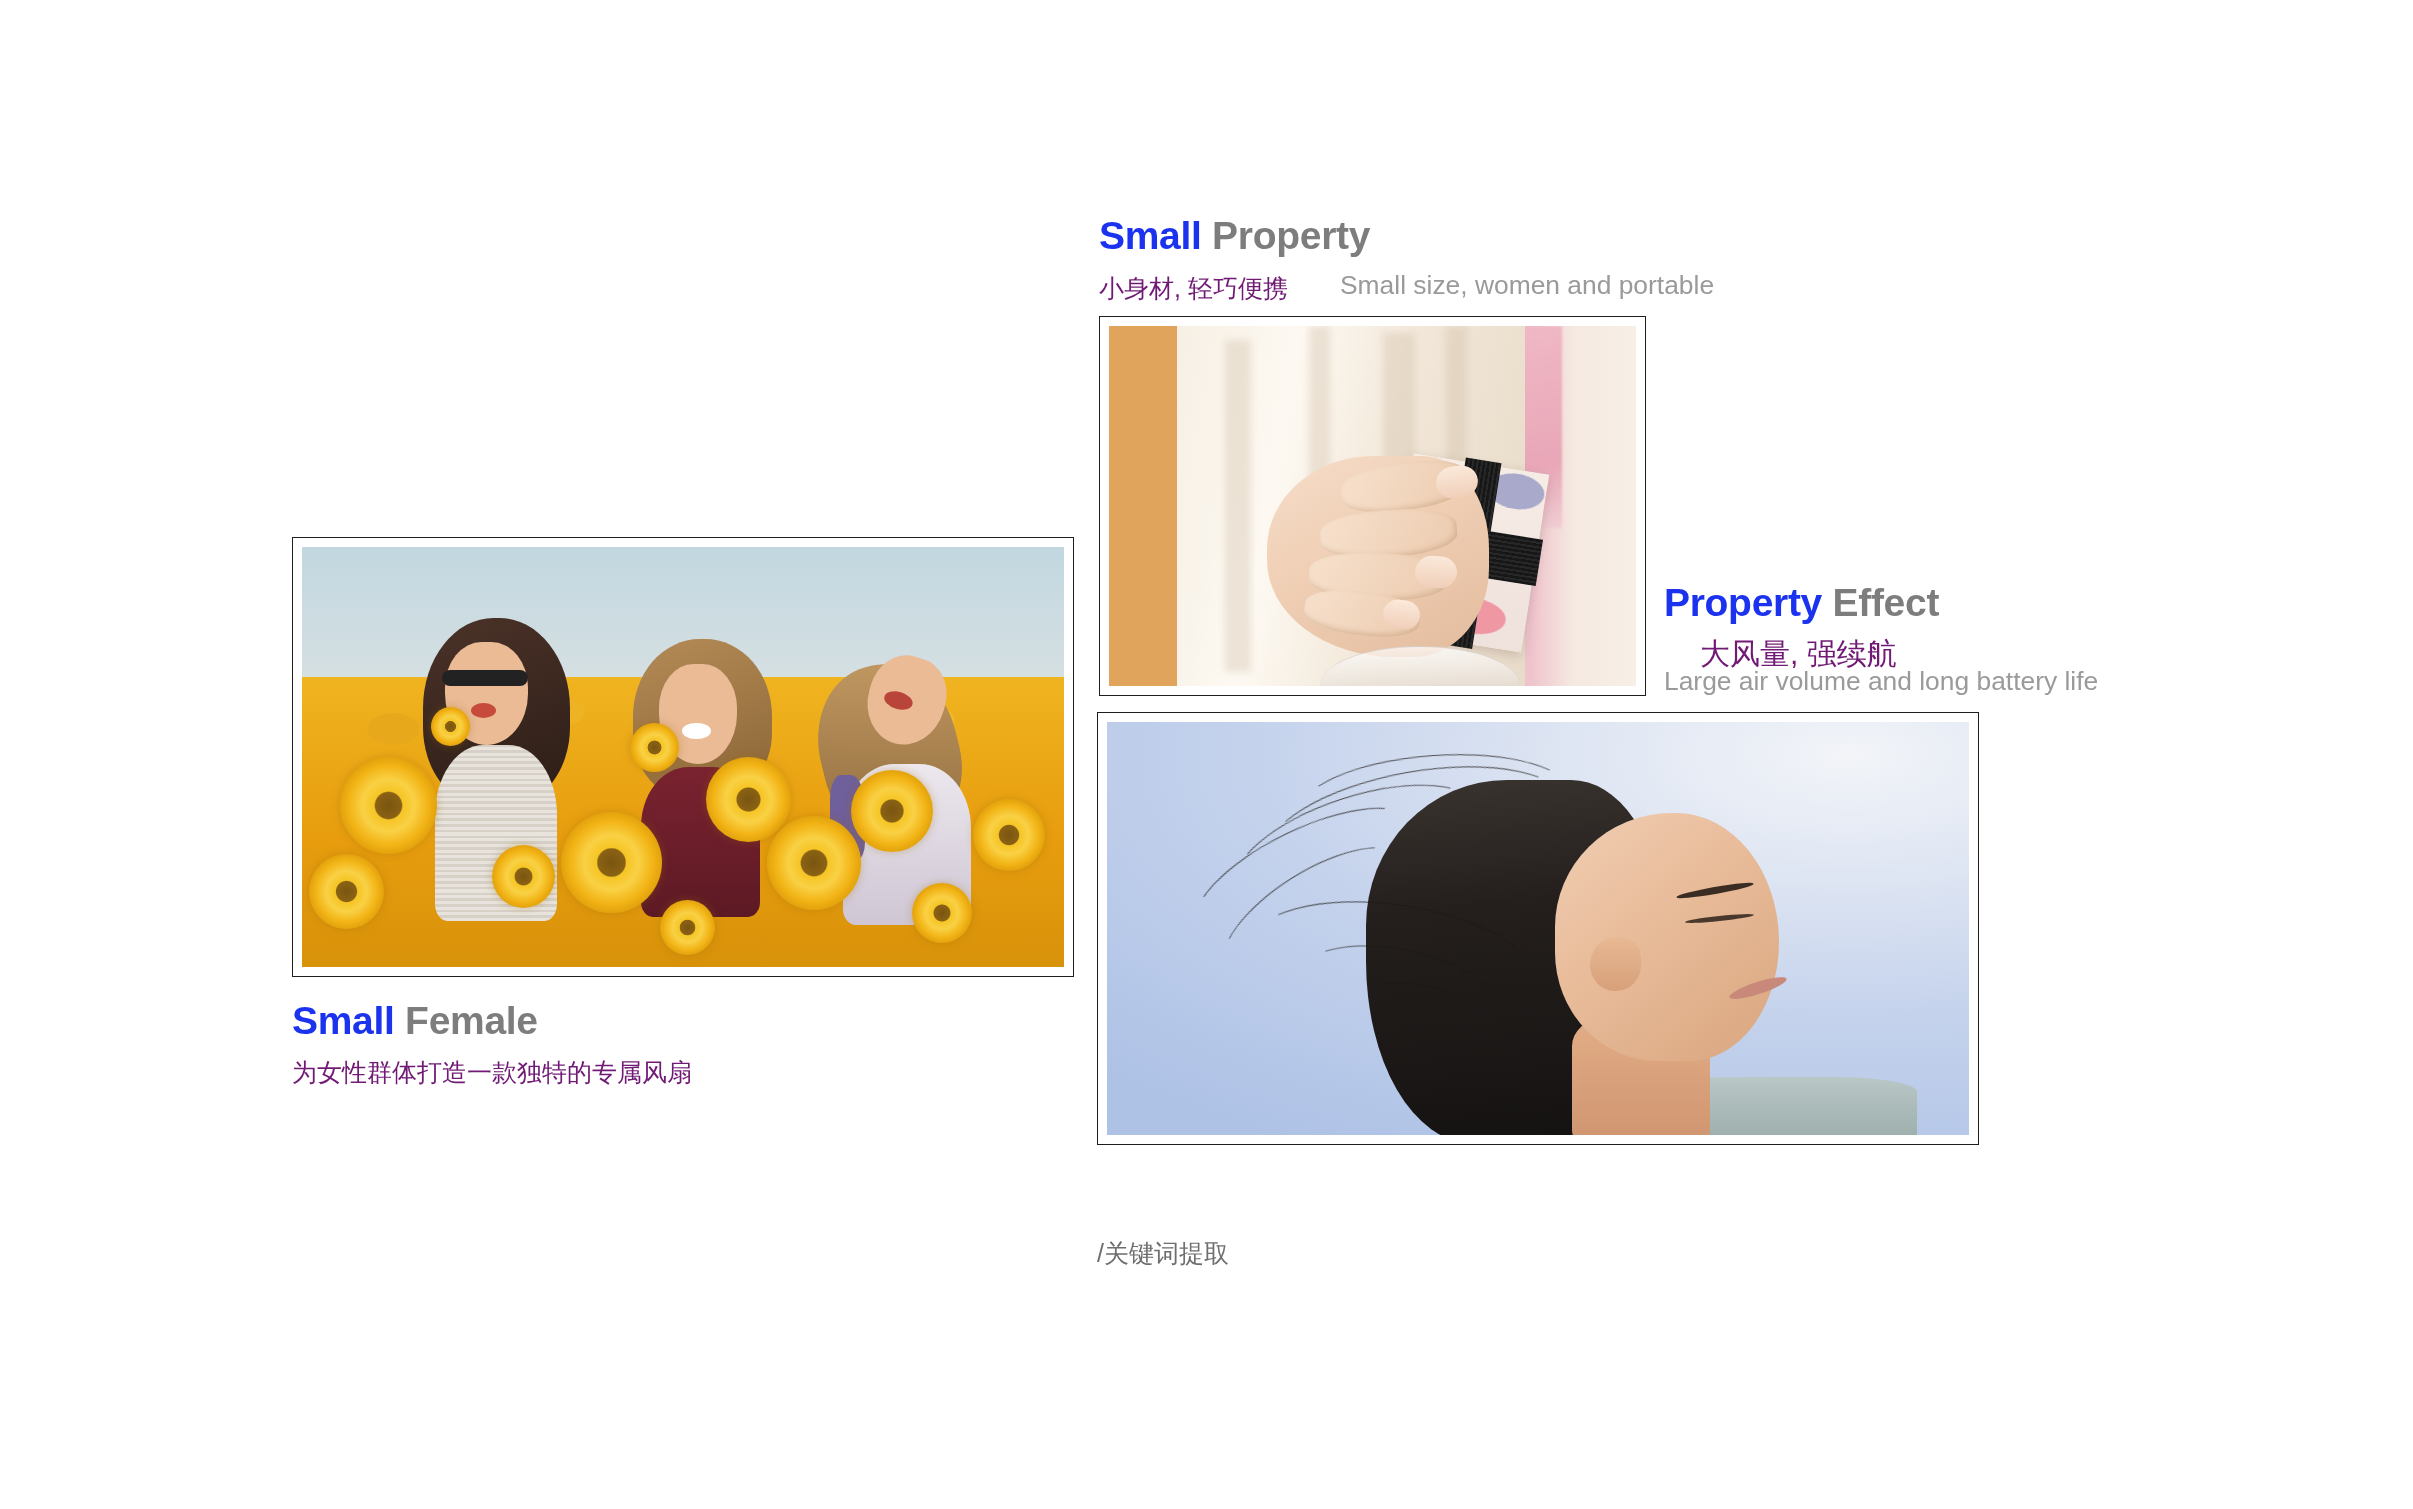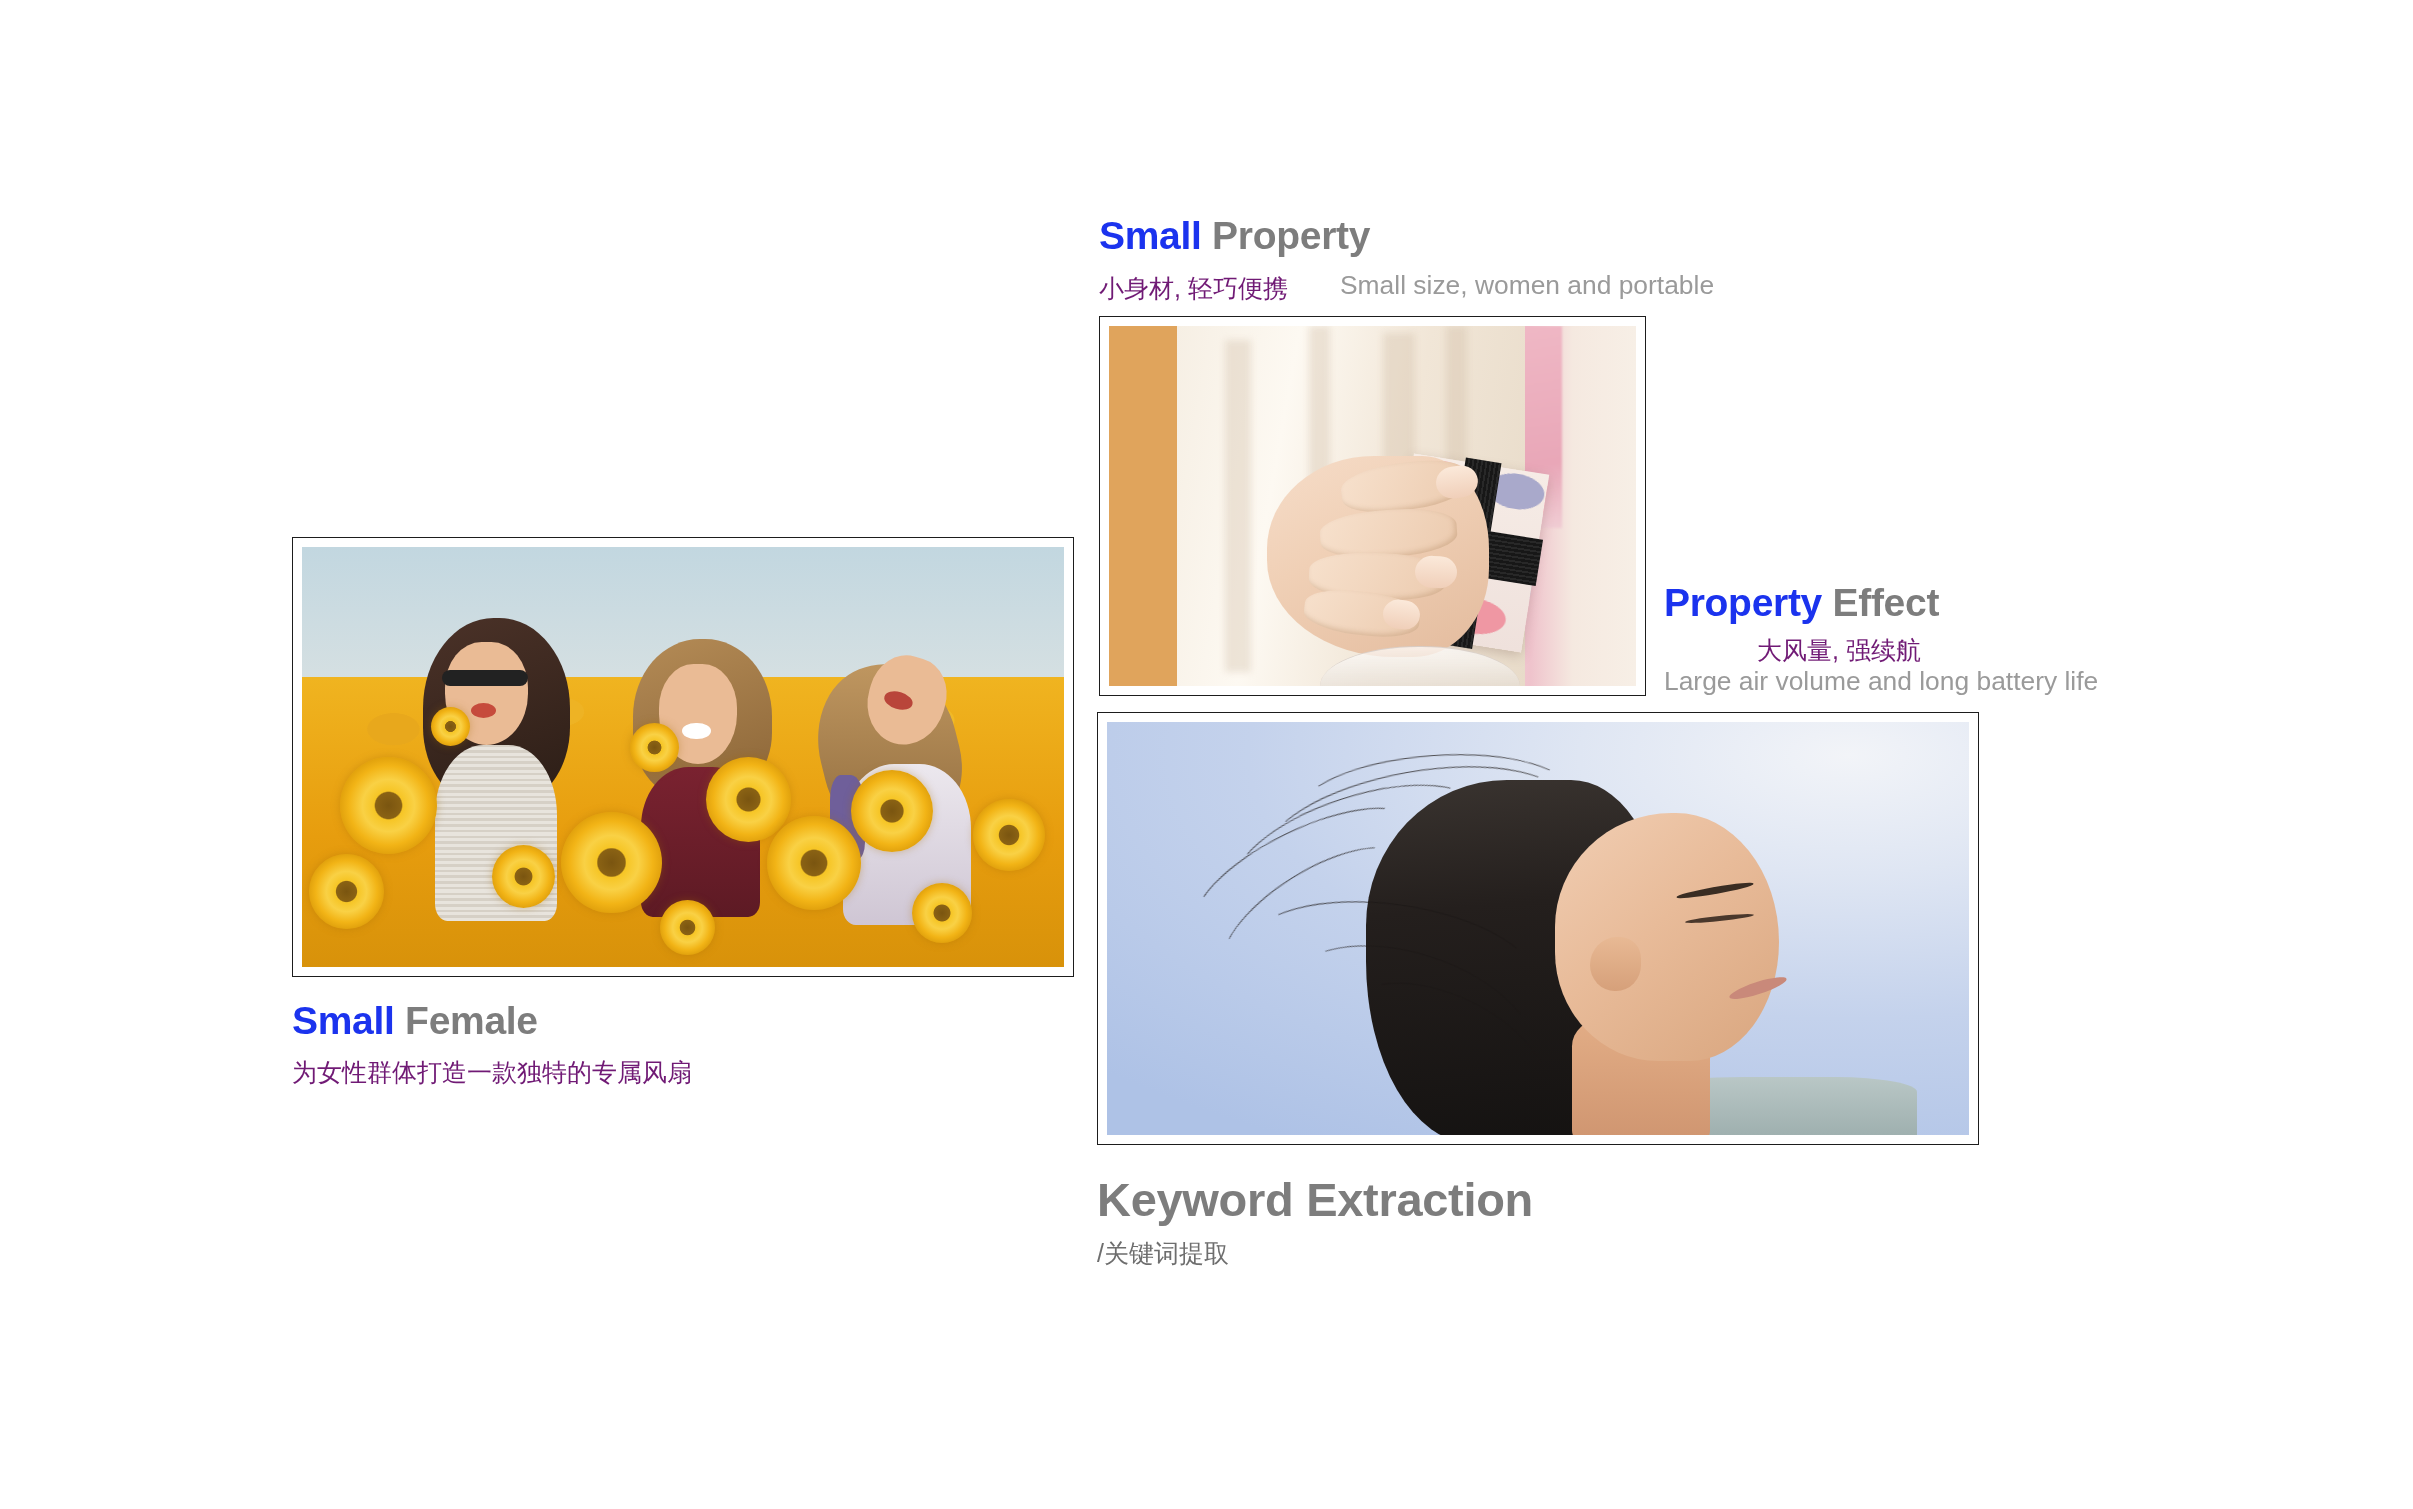--- a/index.html
+++ b/index.html
@@ -261,21 +261,21 @@
       <div class="finger" style="left:37%;top:74%;width:22%;height:12%;transform:rotate(7deg);"></div>
       <div class="nail" style="left:52%;top:76%;width:7%;height:8%;transform:rotate(7deg);"></div>
 
       <div class="glass"></div>
     </div>
   </div>
 
   <div class="head" id="head-function" style="left:1664px; top:581px; font-size:39px;">
     <span class="accent">Property</span><span>&nbsp;</span><span class="plain">Effect</span>
   </div>
-  <div class="sub-cn" style="left:1757px; top:634px; font-size:25px;">大风量, 强续航</div>
+  <div class="sub-cn" style="left:1700px; top:634px; font-size:30px;">大风量, 强续航</div>
   <div class="sub-en" style="left:1664px; top:666px; font-size:26.4px;">Large air volume and long battery life</div>
 
   <div class="frame" id="frame-keyword">
     <div class="photo" id="hair-art">
       <div class="hair-mass"></div>
 
       <div class="hair-strand" style="left:14%;top:18%;width:30%;height:26%;transform:rotate(-18deg);"></div>
       <div class="hair-strand" style="left:18%;top:12%;width:36%;height:30%;transform:rotate(-10deg);"></div>
       <div class="hair-strand" style="left:9%;top:26%;width:28%;height:22%;transform:rotate(-26deg);"></div>
       <div class="hair-strand" style="left:22%;top:8%;width:32%;height:24%;transform:rotate(-4deg);"></div>
@@ -287,17 +287,16 @@
       <div class="shoulder"></div>
       <div class="neck"></div>
       <div class="head-profile"></div>
       <div class="ear"></div>
       <div class="brow"></div>
       <div class="eye-line"></div>
       <div class="lips"></div>
     </div>
   </div>
 
-  <div style="position:absolute;left:1097px;top:1172px;font-size:47px;font-weight:700;color:#7d7d7d;letter-spacing:-0.3px;white-space:nowrap;">Keyword Extraction</div>
   <div style="position:absolute;left:1097px;top:1237px;font-size:25px;color:#6e6e6e;white-space:nowrap;">/关键词提取</div>
 
 </div>
 
 
 </body></html>

